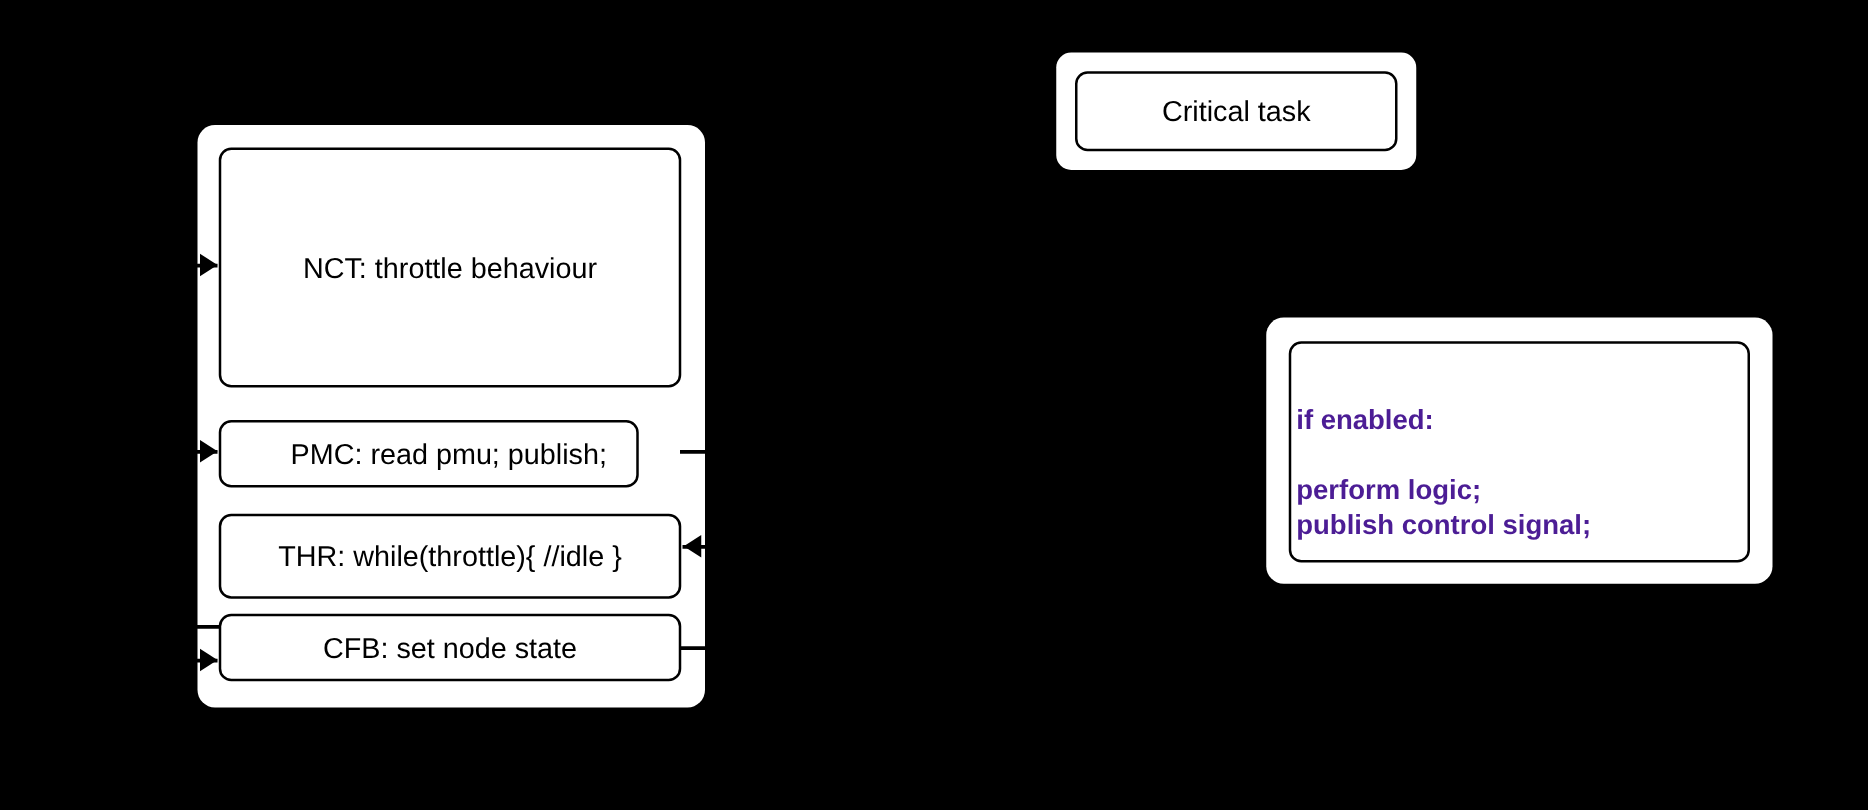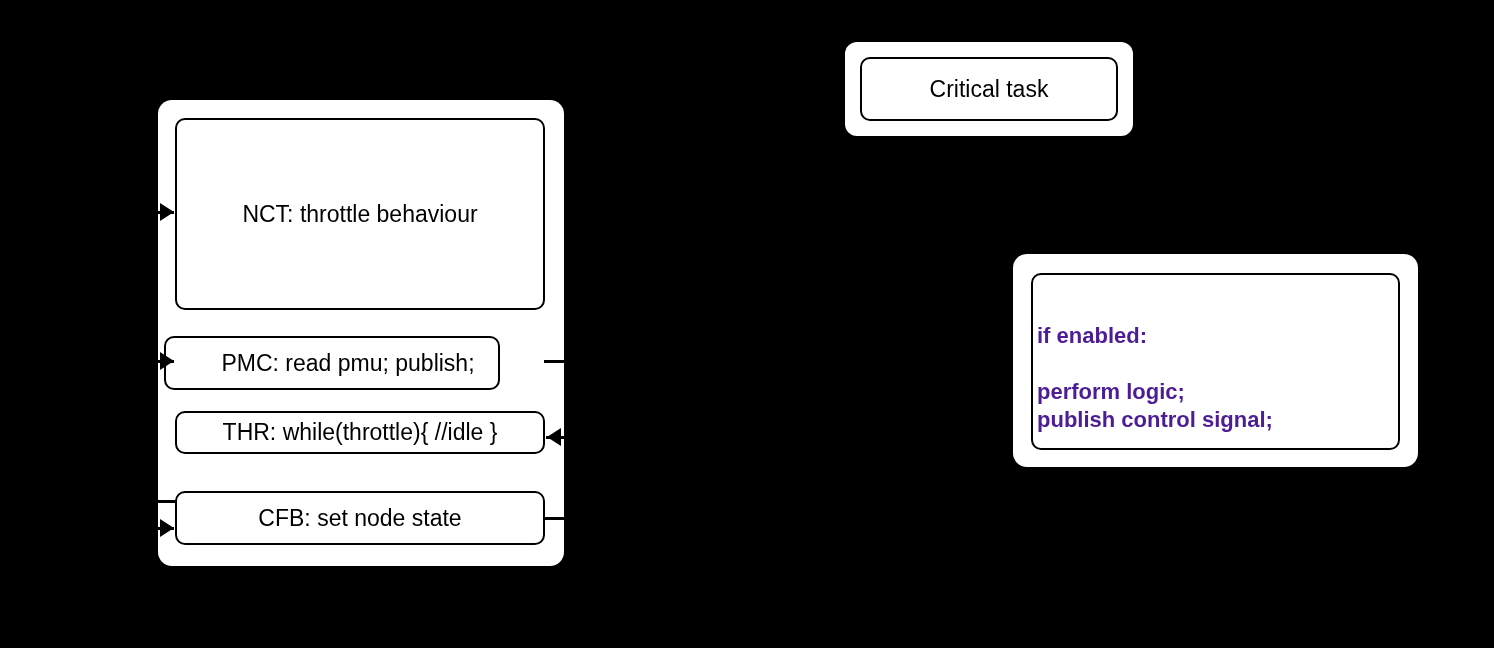--- a/index.html
+++ b/index.html
@@ -80,25 +80,25 @@
 <body>
 
 <div id="canvas">
 
   <div class="outer-card" style="left:158px; top:100px; width:406px; height:466px;"></div>
 
   <div class="inner-box" style="left:175px; top:118px; width:370px; height:192px;">
     <span class="box-label">NCT: throttle behaviour</span>
   </div>
 
-  <div class="inner-box" style="left:164px; top:336px; width:336px; height:54px;padding-left:32px;">
+  <div class="inner-box" style="left:175px; top:336px; width:336px; height:54px;padding-left:32px;">
     <span class="box-label">PMC: read pmu; publish;</span>
   </div>
 
-  <div class="inner-box" style="left:175px; top:411px; width:370px; height:43px;">
+  <div class="inner-box" style="left:175px; top:411px; width:370px; height:68px;">
     <span class="box-label">THR: while(throttle){ //idle }</span>
   </div>
 
   <div class="inner-box" style="left:175px; top:491px; width:370px; height:54px;">
     <span class="box-label">CFB: set node state</span>
   </div>
 
   <div class="conn-line" style="left:152px; top:211px; width:22px; height:3px;"></div>
   <div class="arrow-right" style="left:160px; top:203px;"></div>
 

